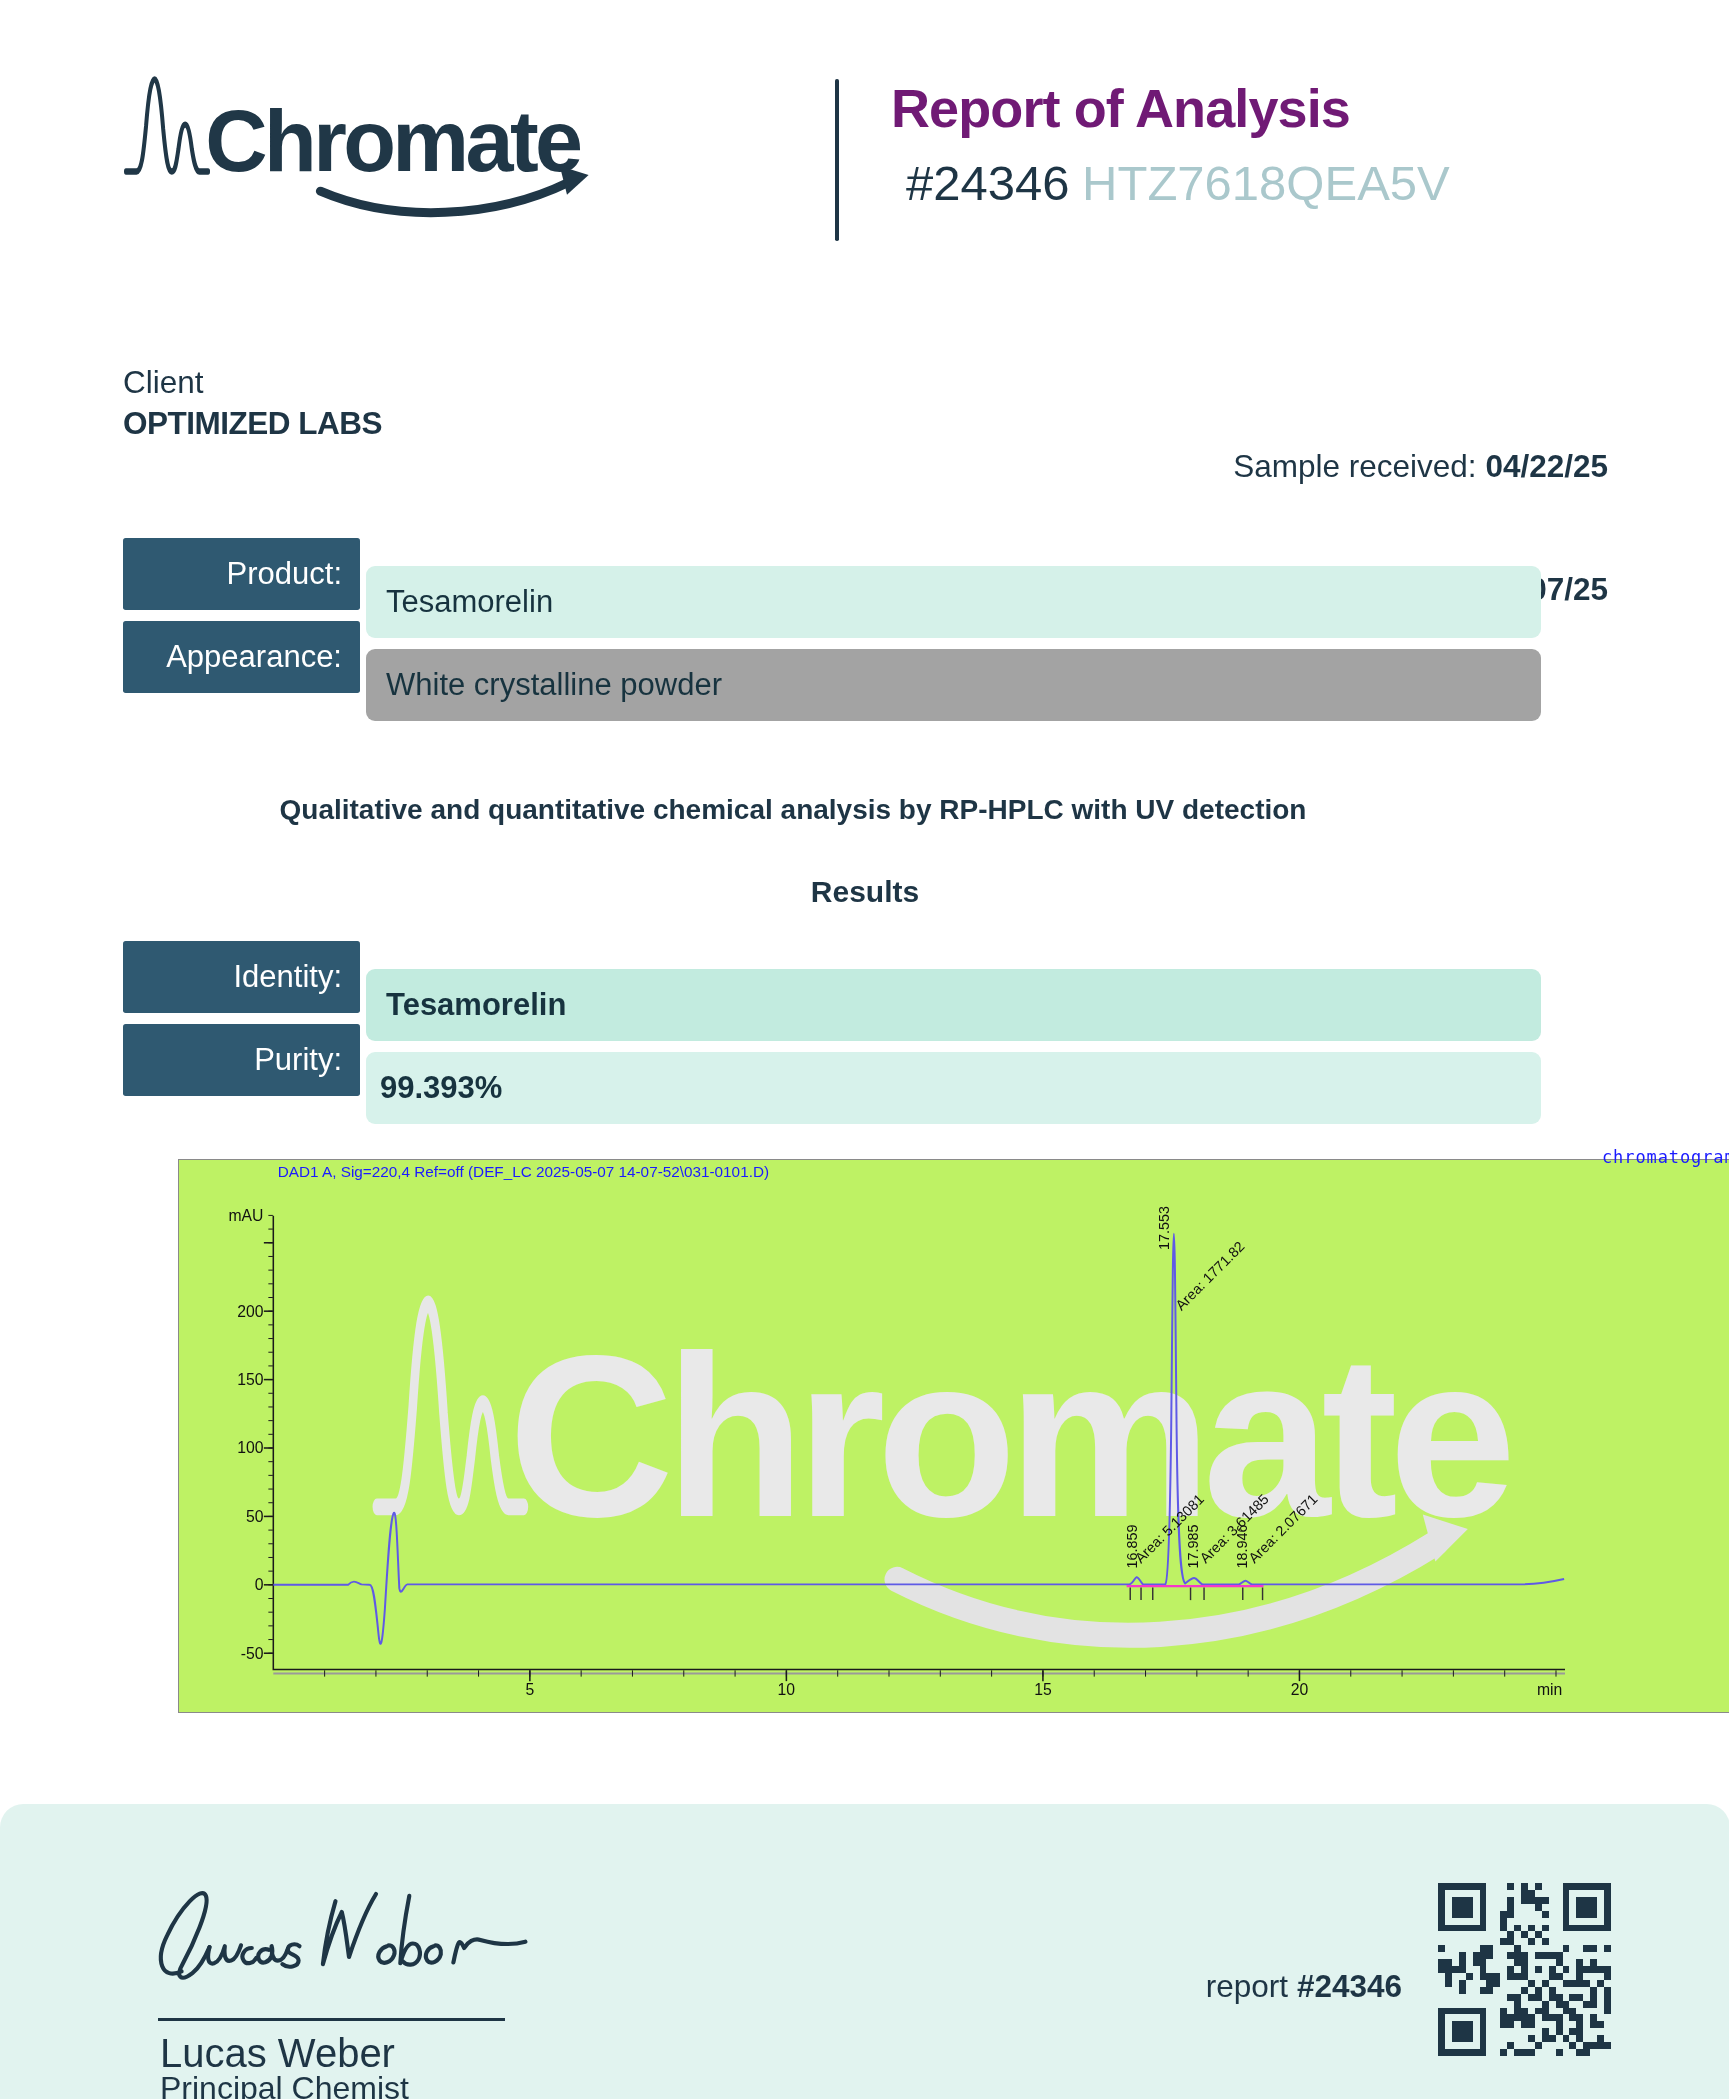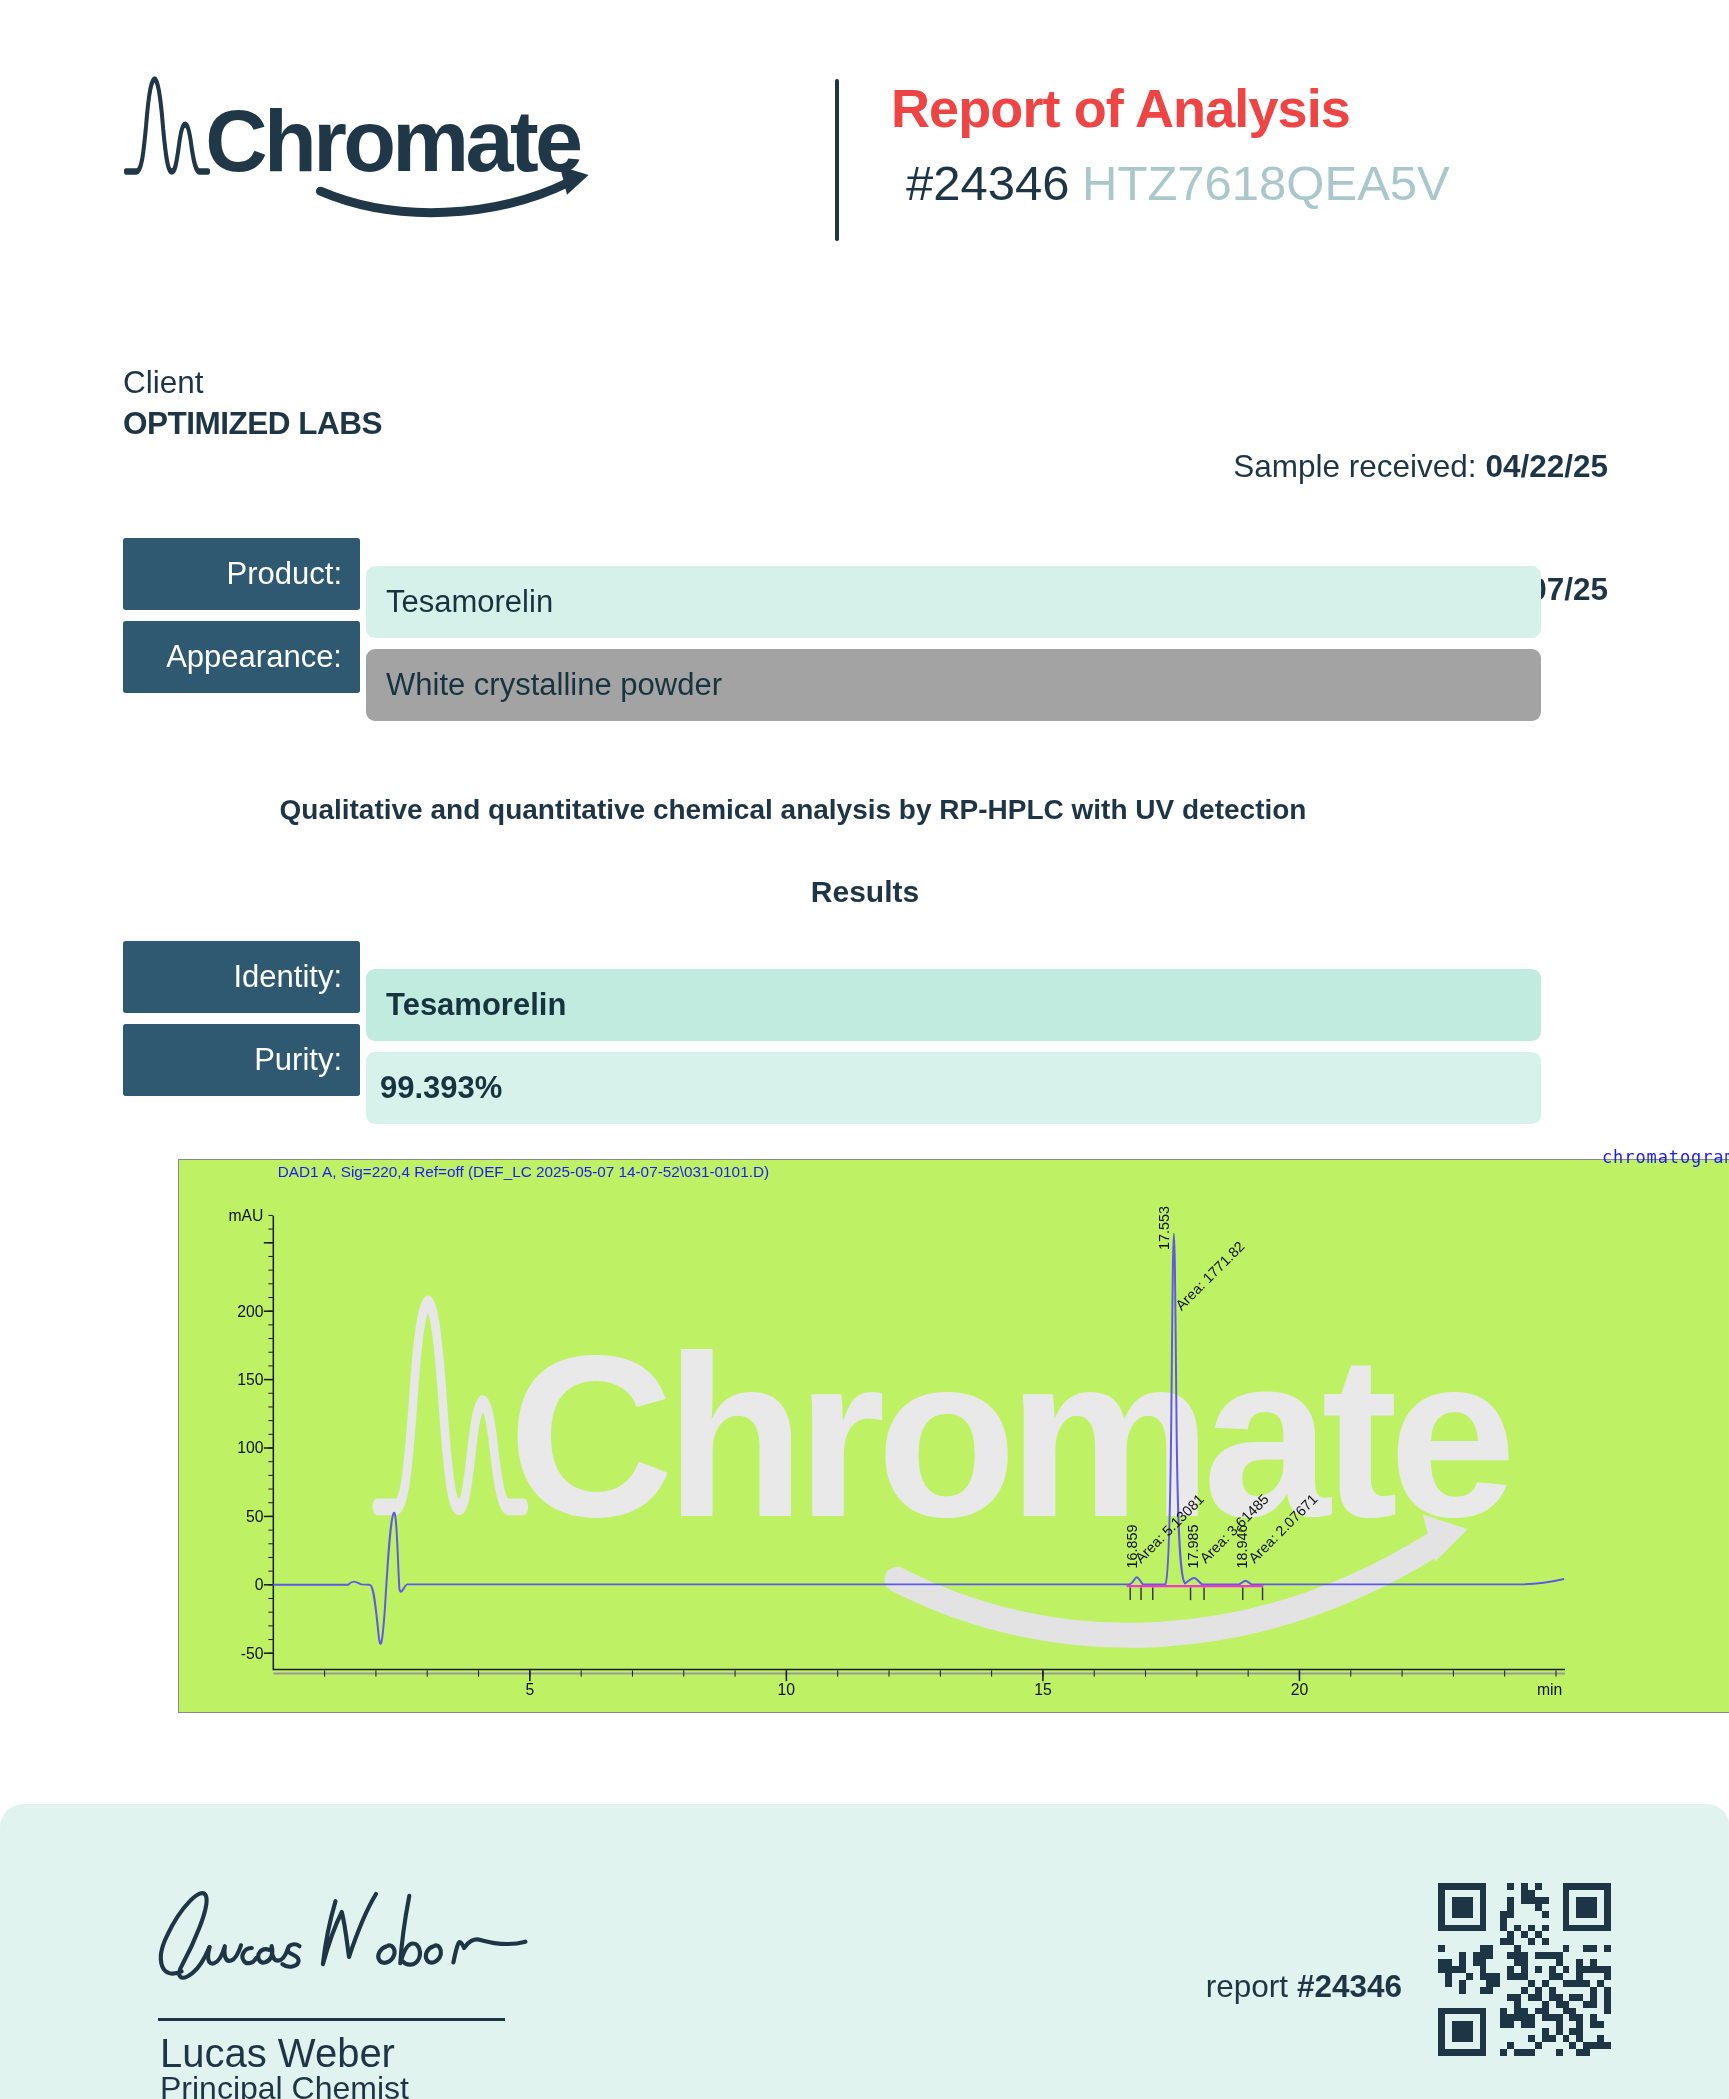--- a/index.html
+++ b/index.html
@@ -2,21 +2,21 @@
 <html style="font-size:14.4px"><head>
 <meta charset="utf-8">
 <style>
   html,body{margin:0;padding:0;background:#ffffff;}
   body{font-family:"Liberation Sans",sans-serif;color:#1e3545;}
   .page{position:relative;width:1730px;height:2099px;background:#fff;overflow:hidden;}
 
   
   .logo-svg{position:absolute;left:117px;top:58px;}
   .hdr-divider{position:absolute;left:835px;top:79px;width:3.6px;height:162px;background:#1e3545;border-radius:1.8px;}
-  .hdr-title{position:absolute;left:891px;top:77px;font-size:54px;font-weight:700;letter-spacing:-0.9px;color:#ef4444;}
+  .hdr-title{position:absolute;left:891px;top:77px;font-size:54px;font-weight:700;letter-spacing:-0.9px;color:#701a75;}
   .hdr-sub{position:absolute;left:891px;top:155px;font-size:49px;font-weight:500;color:#1e3545;white-space:pre;margin-left:15px;}
   .hdr-sub .code{color:#aac8cc;font-weight:400;margin-left:12.6px;}
 
   
   .client-label{position:absolute;left:123px;top:364px;font-size:31.5px;}
   .client-name{position:absolute;left:123px;top:405px;font-size:31.5px;font-weight:700;letter-spacing:-0.5px;}
   .dates{position:absolute;right:122px;top:364px;text-align:right;font-size:31.5px;line-height:41px;white-space:pre;}
   .dates b{font-weight:700;}
 
   

